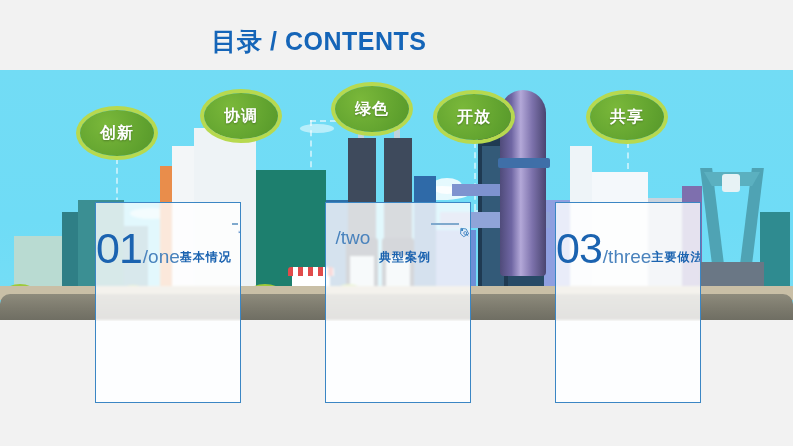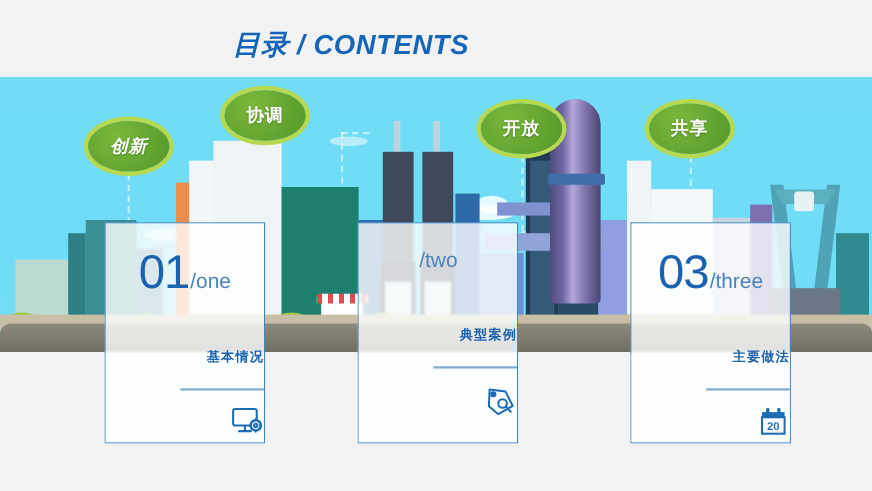--- a/index.html
+++ b/index.html
@@ -18,21 +18,20 @@
     height: 446px;
     background: #f2f2f2;
   }
 
   
   #title-bar {
     position: absolute;
     left: 0; top: 26px;
     width: 638px;
     text-align: center;
-    font-style: italic;
   }
   #page-title {
     font-size: 25px;
     font-weight: bold;
     color: #1565b8;
     letter-spacing: 0.5px;
     line-height: 30px;
     white-space: pre;
   }
 
@@ -151,22 +150,22 @@
   .card-lower-mask {
     position: absolute;
     left: 0; top: 118px;
     width: 100%; height: 83px;
     background: #fdfeff;
   }
   .card-inner {
     position: relative;
     width: 100%; height: 100%;
     display: flex;
-    flex-direction: column;
-    align-items: flex-end;
+    flex-direction: row;
+    align-items: flex-start;
   }
   .num-row {
     margin-top: 23px;
     display: flex;
     align-items: baseline;
     justify-content: center;
     width: 100%;
   }
   .num {
     font-size: 43px;
@@ -298,25 +297,28 @@
     <div style="position:absolute; left:258px; bottom:24px; width:26px; height:7px;
                 background:#e05a5a; border-radius:4px;"></div>
     <div class="greenery" style="left:336px; width:26px; height:14px;"></div>
     <div class="greenery" style="left:396px; width:22px; height:12px;"></div>
     <div class="greenery" style="left:560px; width:24px; height:12px;"></div>
     <div class="greenery" style="left:690px; width:20px; height:11px;"></div>
 
     <div id="sidewalk"></div>
     <div id="ground"></div>
 
-    <div class="badge" style="left:80px;  top:40px;font-style:italic;">
+    <div class="badge" style="left:80px;  top:40px;">
       <span>创新</span>
     </div>
-    <div class="badge" style="left:204px; top:12px;">
+    <div class="badge" style="left:204px; top:23px;">
       <span>协调</span>
+    </div>
+    <div class="badge" style="left:335px; top:16px;">
+      <span>绿色</span>
     </div>
     <div class="badge" style="left:437px; top:24px;">
       <span>开放</span>
     </div>
     <div class="badge" style="left:590px; top:24px;">
       <span>共享</span>
     </div>
 
   </div>
 
@@ -355,21 +357,21 @@
         <svg viewBox="0 0 32 30" fill="none" stroke="#1b6db5" stroke-width="2" stroke-linejoin="round">
           <path d="M7 3 L22 7 L27 22 L12 28 L4 19 Z" transform="rotate(-8 16 15)"></path>
           <circle cx="9" cy="9" r="3" fill="#1b6db5" stroke="none"></circle>
           <circle cx="18" cy="18" r="4.2"></circle>
           <path d="M21.2 21.2 L26 26" stroke-linecap="round"></path>
         </svg>
       </div>
     </div>
   </div>
 
-  <div class="card" style="left:573px;">
+  <div class="card" style="left:555px;">
     <div class="card-lower-mask"></div>
     <div class="card-inner">
       <div class="num-row">
         <span class="num">03</span>
         <span class="num-en">/three</span>
       </div>
       <div class="card-title">主要做法</div>
       <div class="divider"></div>
       <div class="card-icon">
         <svg viewBox="0 0 32 30" fill="none">

